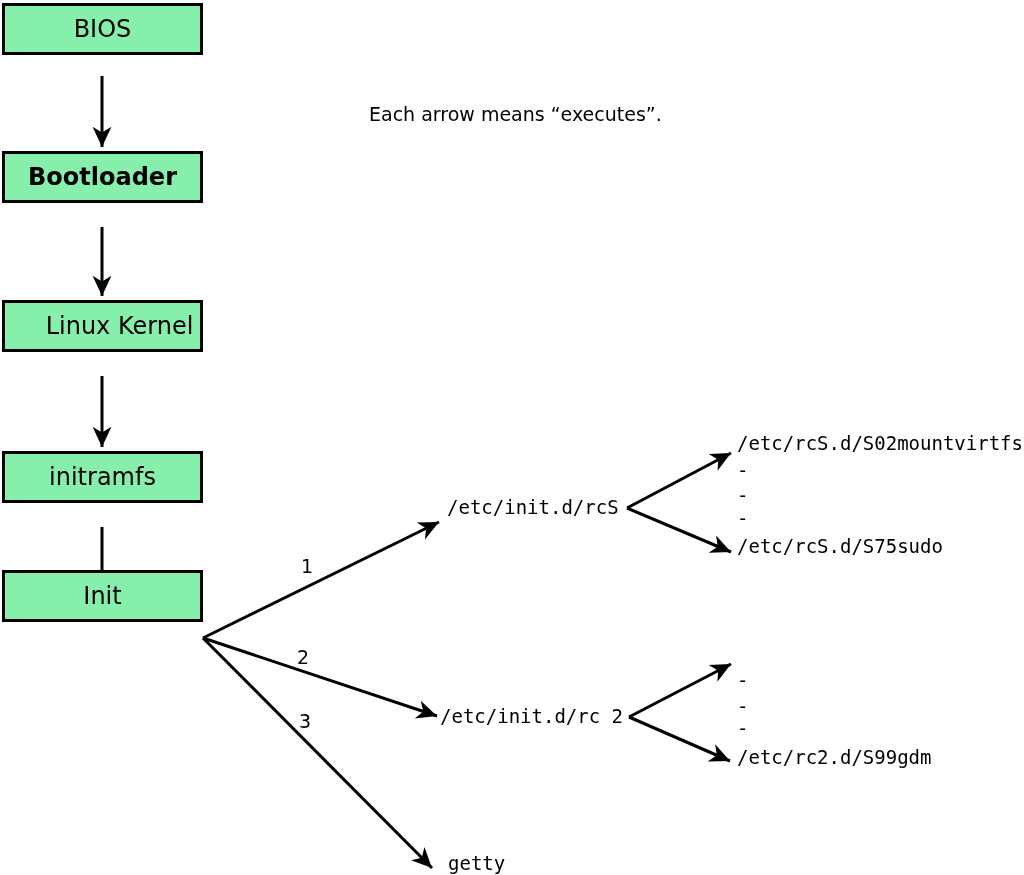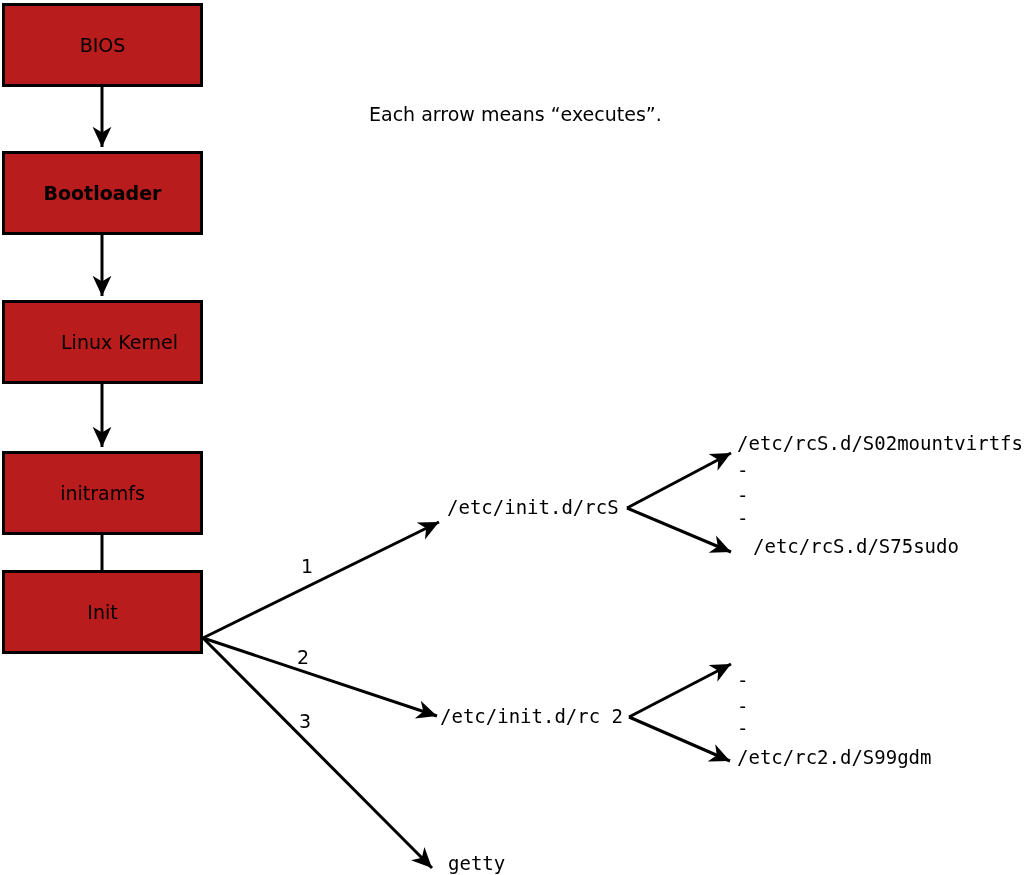--- a/index.html
+++ b/index.html
@@ -20,28 +20,28 @@
     position: absolute;
     left: 0;
     top: 0;
     width: 1024px;
     height: 875px;
   }
   .node {
     position: absolute;
     left: 2px;
     width: 201px;
-    height: 84px;
+    height: 52px;
     box-sizing: border-box;
     border: 3px solid #000000;
-    background: #b91c1c;
+    background: #86efac;
     display: flex;
     align-items: center;
     justify-content: center;
-    font-size: 19px;
+    font-size: 24px;
     line-height: 1;
     white-space: nowrap;
   }
   .node-bios       { top: 3px; }
   .node-bootloader { top: 151px; font-weight: bold; }
   .node-kernel     { top: 300px; padding-left: 34px; }
   .node-initramfs  { top: 451px; }
   .node-init       { top: 570px; }
 
   .caption {
@@ -70,21 +70,21 @@
     white-space: pre;
   }
   .t-rcs   { left: 447px; top: 497px; }
   .t-rc2   { left: 440px; top: 706px; }
   .t-getty { left: 448px; top: 853px; }
 
   .b1-0 { left: 737px; top: 433px; }
   .b1-1 { left: 737px; top: 460px; }
   .b1-2 { left: 737px; top: 485px; }
   .b1-3 { left: 737px; top: 508px; }
-  .b1-4 { left: 737px; top: 536px; margin-left: 16px; }
+  .b1-4 { left: 737px; top: 536px; }
 
   .b2-0 { left: 737px; top: 641px; }
   .b2-1 { left: 737px; top: 670px; }
   .b2-2 { left: 737px; top: 696px; }
   .b2-3 { left: 737px; top: 718px; }
   .b2-4 { left: 737px; top: 747px; }
 </style>
 </head>
 <body>
 

